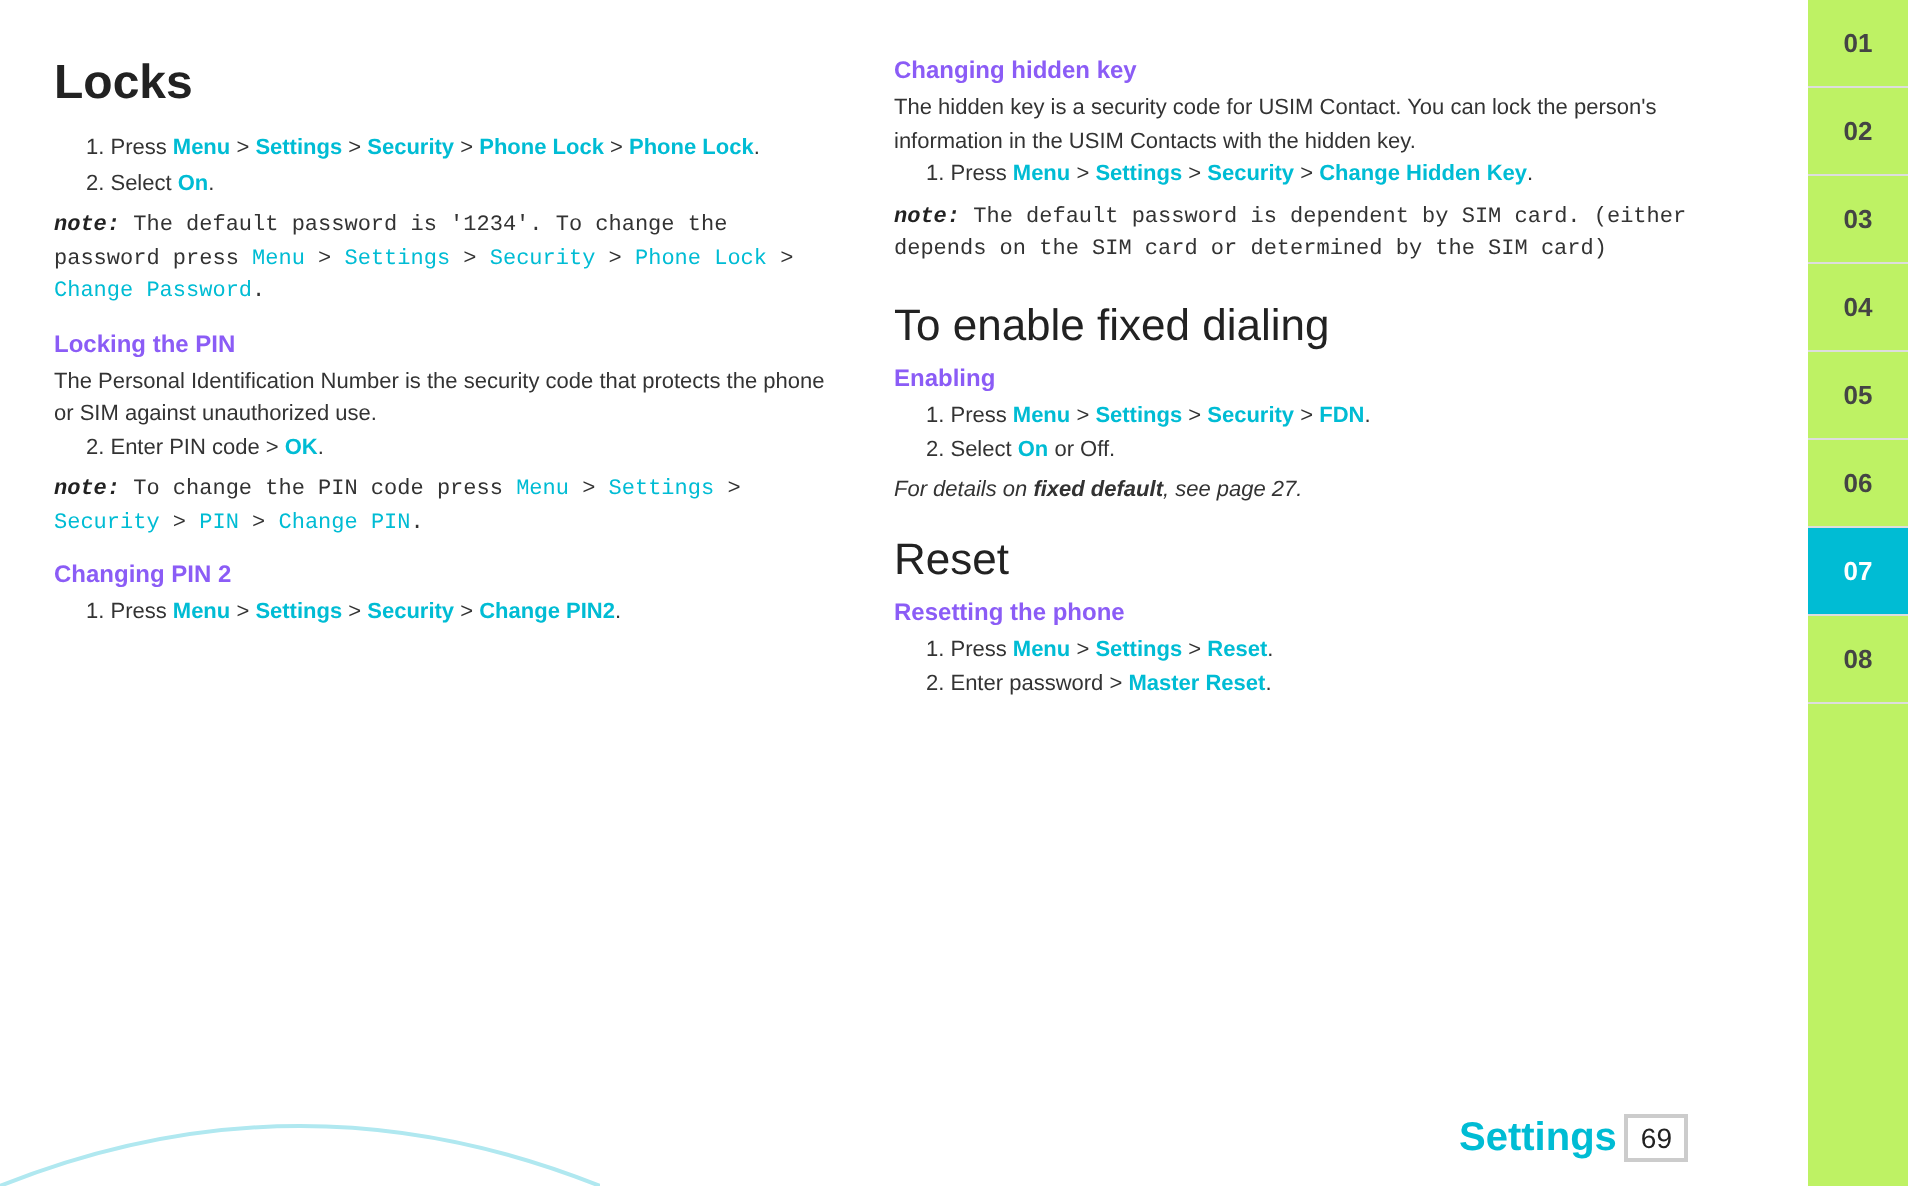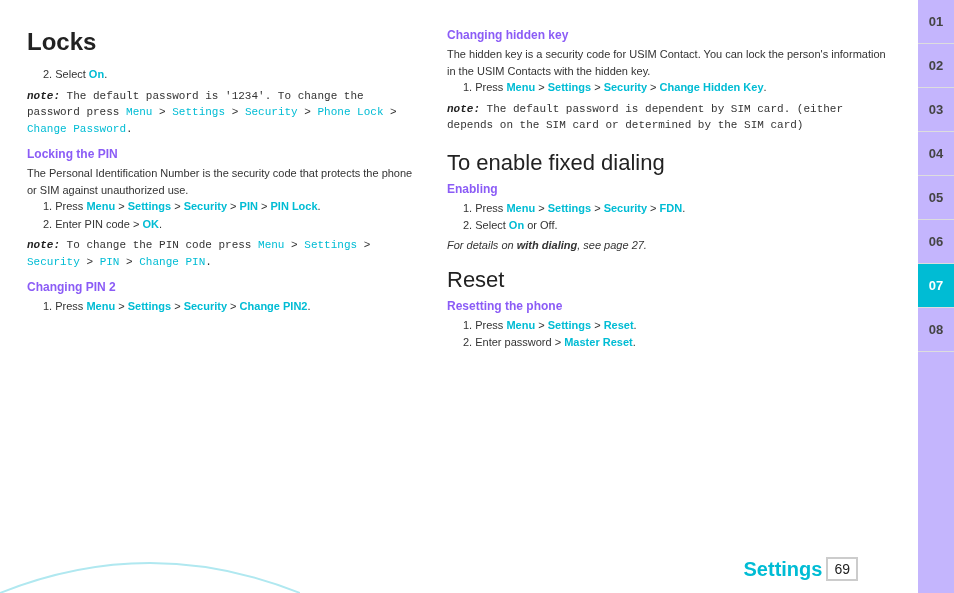--- a/index.html
+++ b/index.html
@@ -24,22 +24,22 @@
     .left-col {
       width: 390px;
       flex-shrink: 0;
     }
 
     .right-col {
       flex: 1;
     }
 
     .sidebar {
-      width: 36px;
-      background: #c4b5fd;
+      width: 50px;
+      background: #bef264;
       display: flex;
       flex-direction: column;
       align-items: stretch;
       flex-shrink: 0;
     }
 
     .sidebar-item {
       display: flex;
       align-items: center;
       justify-content: center;
@@ -171,34 +171,34 @@
 </head>
 <body>
 
 <div class="main-content">
 
   <div class="left-col">
     <h1 class="page-title">Locks</h1>
 
     <div class="section-block">
       <div class="list-item">
+        1. Press <span class="cyan bold">Menu</span> &gt; <span class="cyan bold">Settings</span> &gt; <span class="cyan bold">Security</span> &gt; <span class="cyan bold">Phone Lock</span> &gt; <span class="cyan bold">Phone Lock</span>.
+      </div>
+      <div class="list-item">
         2. Select <span class="cyan bold">On</span>.
       </div>
       <div class="note-text">
         <span class="note-label">note:</span> The default password is '1234'. To change the password press <span class="cyan">Menu</span> &gt; <span class="cyan">Settings</span> &gt; <span class="cyan">Security</span> &gt; <span class="cyan">Phone Lock</span> &gt; <span class="cyan">Change Password</span>.
       </div>
     </div>
 
     <div class="section-block">
       <div class="section-heading">Locking the PIN</div>
       <div class="body-text">The Personal Identification Number is the security code that protects the phone or SIM against unauthorized use.</div>
       <div class="list-item">
-        1. Press <span class="cyan bold">Menu</span> &gt; <span class="cyan bold">Settings</span> &gt; <span class="cyan bold">Security</span> &gt; <span class="cyan bold">PIN</span> &gt; <span class="cyan bold">PIN Lock</span>.
-      </div>
-      <div class="list-item">
         2. Enter PIN code &gt; <span class="cyan bold">OK</span>.
       </div>
       <div class="note-text">
         <span class="note-label">note:</span> To change the PIN code press <span class="cyan">Menu</span> &gt; <span class="cyan">Settings</span> &gt; <span class="cyan">Security</span> &gt; <span class="cyan">PIN</span> &gt; <span class="cyan">Change PIN</span>.
       </div>
     </div>
 
     <div class="section-block">
       <div class="section-heading">Changing PIN 2</div>
       <div class="list-item">
@@ -223,21 +223,21 @@
     <div class="section-block">
       <h2 class="large-heading">To enable fixed dialing</h2>
       <div class="section-heading">Enabling</div>
       <div class="list-item">
         1. Press <span class="cyan bold">Menu</span> &gt; <span class="cyan bold">Settings</span> &gt; <span class="cyan bold">Security</span> &gt; <span class="cyan bold">FDN</span>.
       </div>
       <div class="list-item">
         2. Select <span class="cyan bold">On</span> or Off.
       </div>
       <div class="italic-text" style="margin-top:4px;">
-        For details on <span class="bold-italic">with dialing</span>, see page 27.
+        For details on <span class="bold-italic">fixed default</span>, see page 27.
       </div>
     </div>
 
     <div class="section-block">
       <h2 class="large-heading">Reset</h2>
       <div class="section-heading">Resetting the phone</div>
       <div class="list-item">
         1. Press <span class="cyan bold">Menu</span> &gt; <span class="cyan bold">Settings</span> &gt; <span class="cyan bold">Reset</span>.
       </div>
       <div class="list-item">

